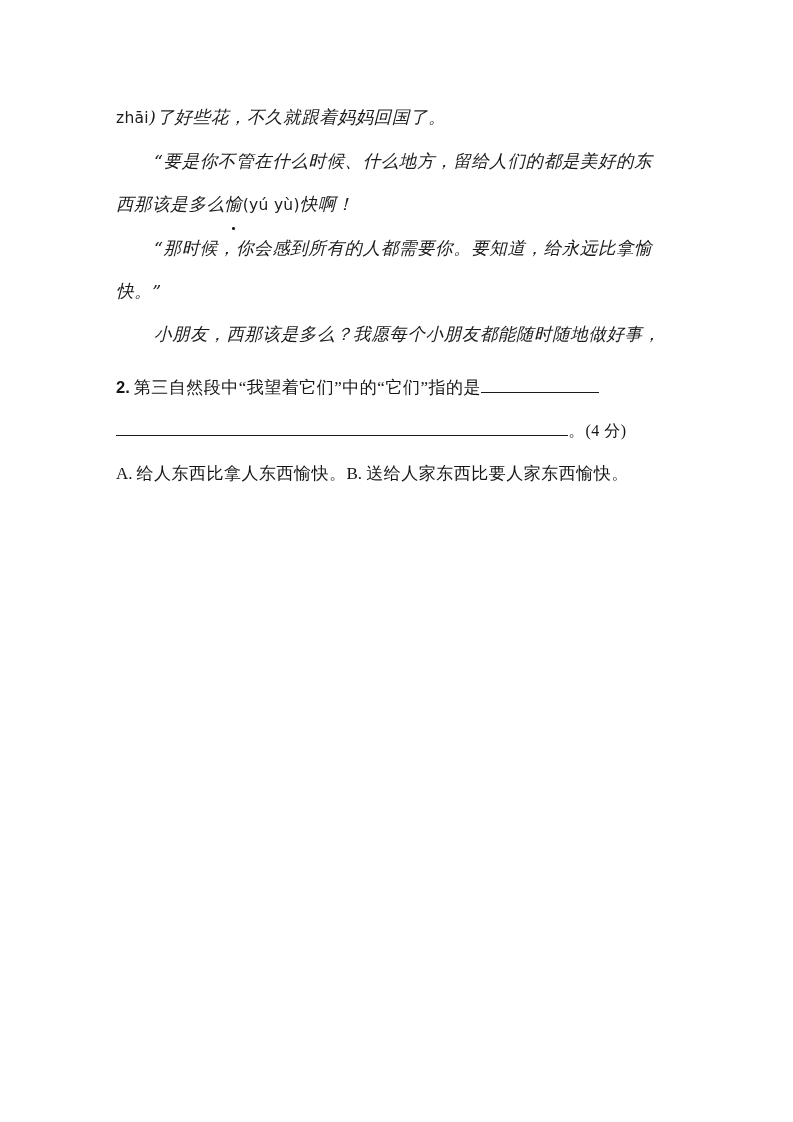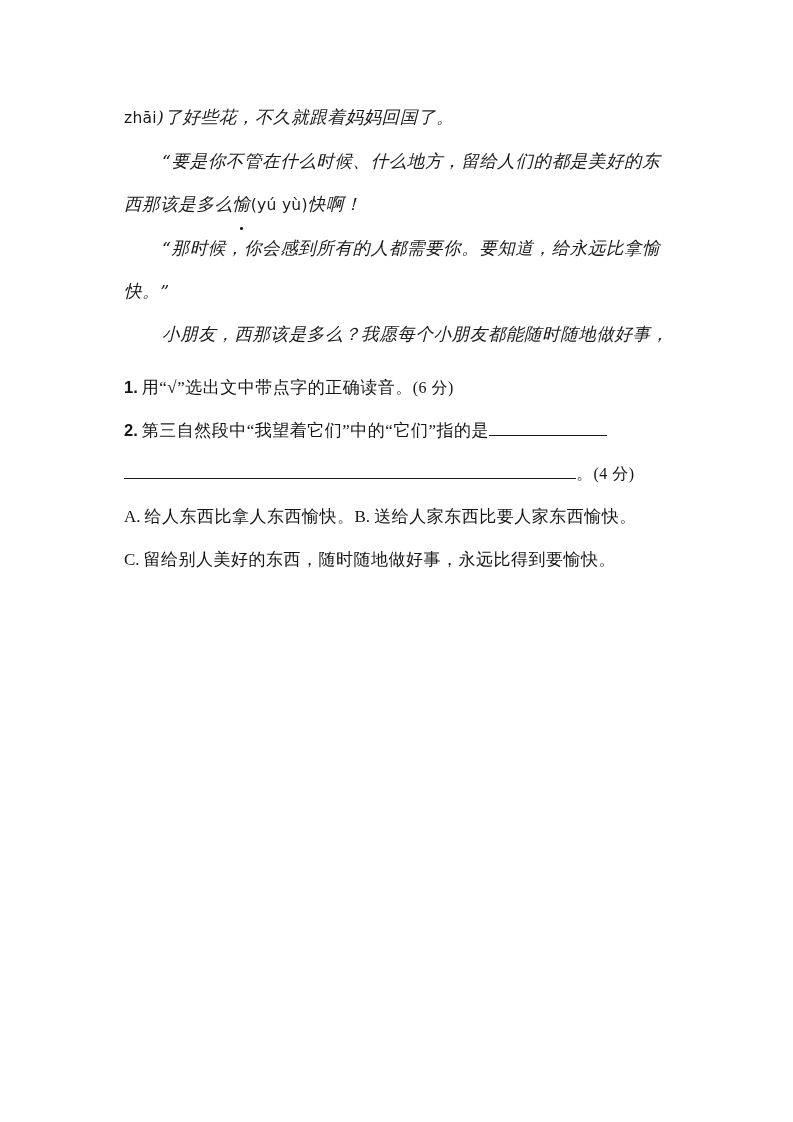--- a/index.html
+++ b/index.html
@@ -13,21 +13,21 @@
     position: relative;
     overflow: hidden;
     font-family: "Liberation Serif", "DejaVu Serif", serif;
     color: #1a1a1a;
     -webkit-font-smoothing: antialiased;
   }
 
   
   .page {
     position: absolute;
-    left: 8px; top: 0;
+    left: 0; top: 0;
     width: 784px;
     height: 1122px;
     background: #fff;
   }
 
   .content {
     position: absolute;
     left: 116px;
     top: 96px;
     width: 564px;
@@ -137,27 +137,25 @@
 
       <div class="passage-line">快。”</div>
 
       <div class="passage-line indent">小朋友，西那该是多么？我愿每个小朋友都能随时随地做好事，</div>
 
 
     </div>
 
     <div class="q-block">
 
-      <div class="q-line"><span class="q-num">1.</span><span class="opt-gap"></span><span>用“√”选出文中带点字的正确读音。</span><span class="score">(6 分)</span></div>
 
       <div class="q-line"><span class="q-num">2.</span><span class="opt-gap"></span><span>第三自然段中“我望着它们”中的“它们”指的是</span><span class="blank b1"></span></div>
 
       <div class="q-line"><span class="blank b2"></span><span>。</span><span class="score">(4 分)</span></div>
 
 
       <div class="q-line"><span class="q-num serifnum">A.</span><span class="opt-gap"></span><span>给人东西比拿人东西愉快。</span><span class="q-num serifnum">B.</span><span class="opt-gap"></span><span>送给人家东西比要人家东西愉快。</span></div>
 
-      <div class="q-line"><span class="q-num serifnum">C.</span><span class="opt-gap"></span><span>留给别人美好的东西，随时随地做好事，永远比得到要愉快。</span></div>
 
     </div>
 
   </div>
 </div>
 
 </body></html>

